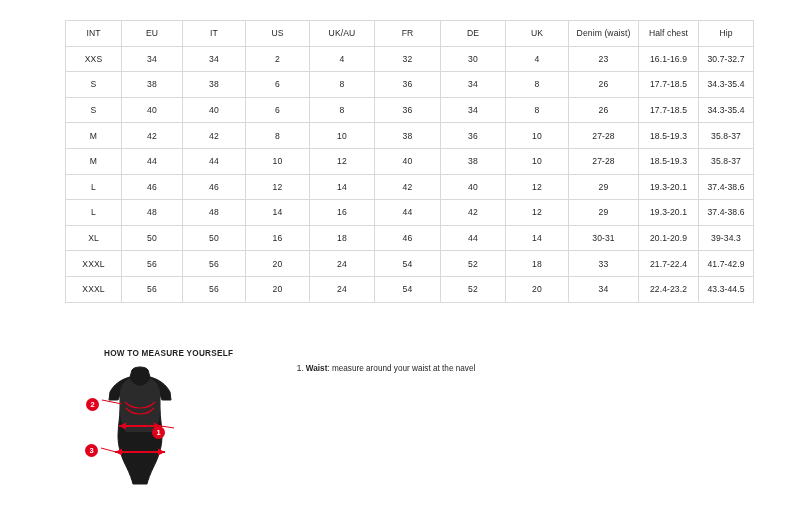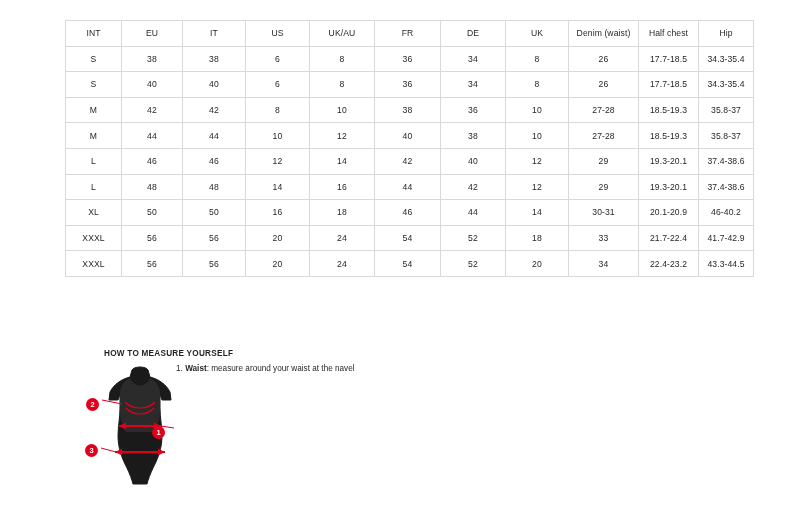--- a/index.html
+++ b/index.html
@@ -83,20 +83,21 @@
     position: absolute;
     left: 176px;
     top: 364px;
     width: 420px;
   }
   .step {
     font-size: 8.2px;
     color: #231f20;
     margin-bottom: 12.5px;
     line-height: 1.2;
+    text-align: center;
   }
   .step b { font-weight: bold; }
   .marker {
     position: absolute;
     width: 13px;
     height: 13px;
     border-radius: 50%;
     background: #e0001b;
     color: #ffffff;
     font-size: 7.5px;
@@ -138,20 +139,33 @@
           <td>FR</td>
           <td>DE</td>
           <td>UK</td>
           <td>Denim (waist)</td>
           <td>Half chest</td>
           <td>Hip</td>
         </tr>
       </thead>
       <tbody>
         <tr>
+          <td>XXS</td>
+          <td>34</td>
+          <td>34</td>
+          <td>2</td>
+          <td>4</td>
+          <td>32</td>
+          <td>30</td>
+          <td>4</td>
+          <td>23</td>
+          <td>16.1-16.9</td>
+          <td>30.7-32.7</td>
+        </tr>
+        <tr>
           <td>S</td>
           <td>38</td>
           <td>38</td>
           <td>6</td>
           <td>8</td>
           <td>36</td>
           <td>34</td>
           <td>8</td>
           <td>26</td>
           <td>17.7-18.5</td>
@@ -226,21 +240,21 @@
           <td>XL</td>
           <td>50</td>
           <td>50</td>
           <td>16</td>
           <td>18</td>
           <td>46</td>
           <td>44</td>
           <td>14</td>
           <td>30-31</td>
           <td>20.1-20.9</td>
-          <td>46-40.2</td>
+          <td>39-34.3</td>
         </tr>
         <tr>
           <td>XXXL</td>
           <td>56</td>
           <td>56</td>
           <td>20</td>
           <td>24</td>
           <td>54</td>
           <td>52</td>
           <td>18</td>

